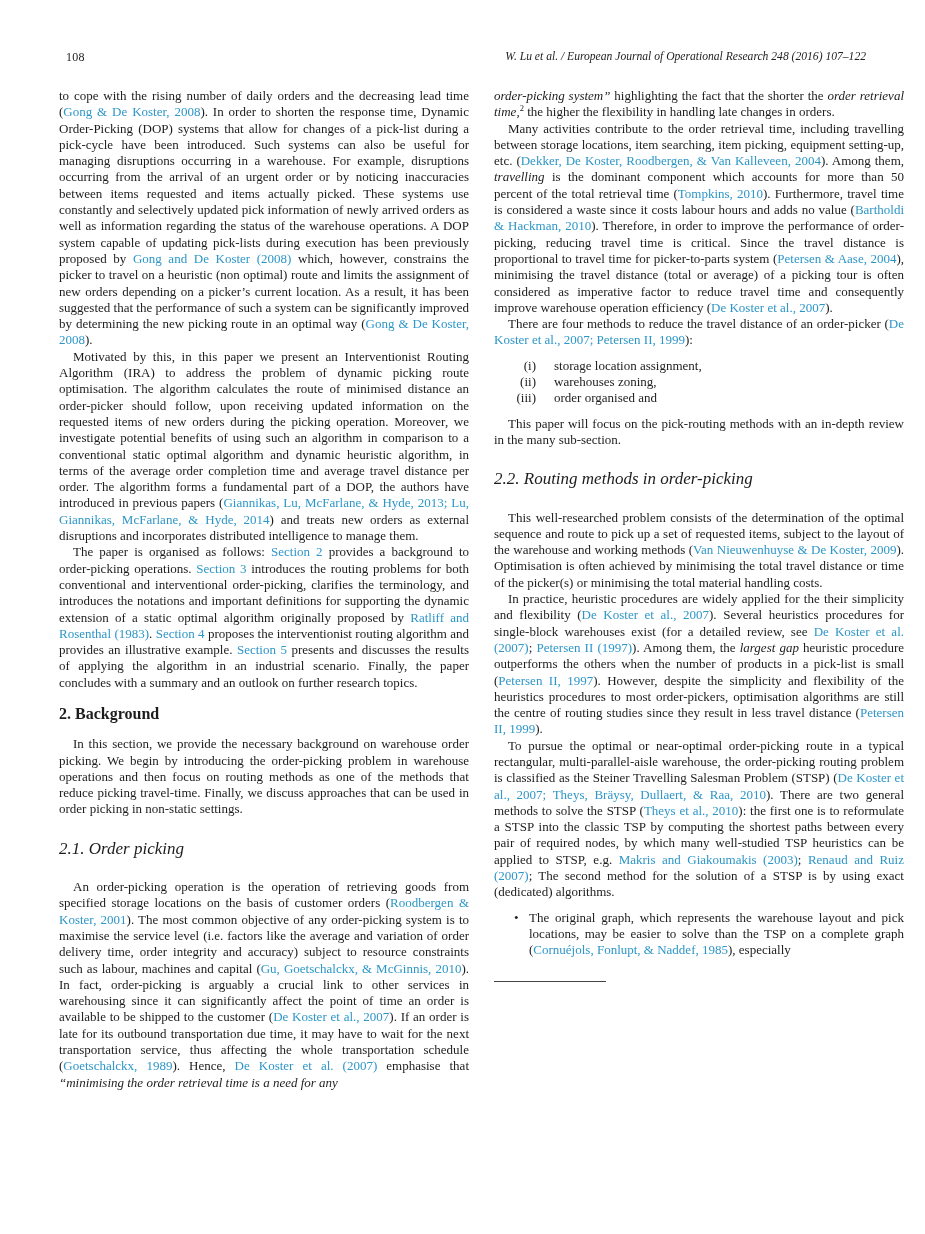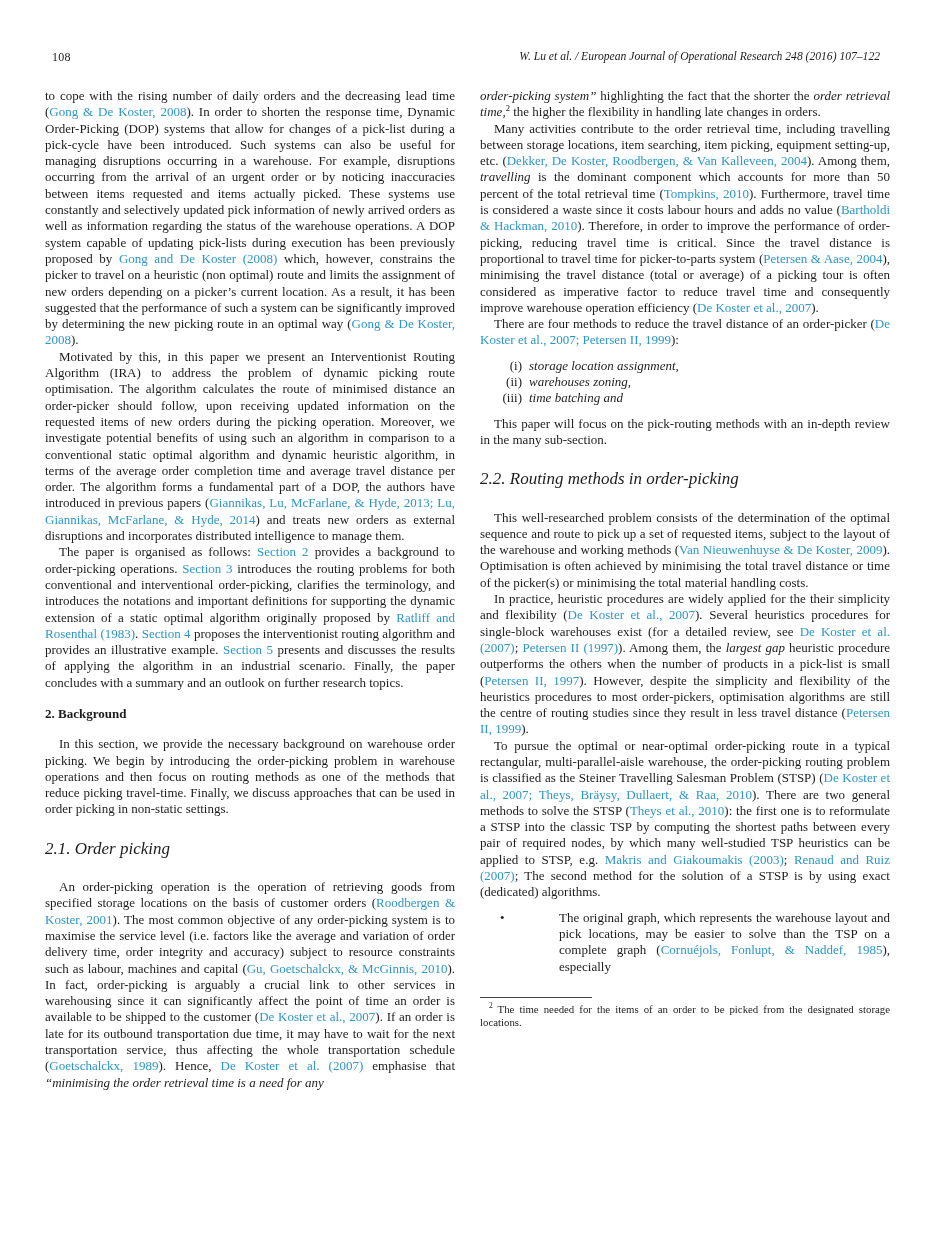--- a/index.html
+++ b/index.html
@@ -5,21 +5,21 @@
   html, body { margin: 0; padding: 0; background: #ffffff; }
   .page {
     position: relative;
     width: 925px;
     height: 1234px;
     background: #ffffff;
     font-family: "Liberation Serif", "DejaVu Serif", serif;
     color: #1c1c1c;
     overflow: hidden;
     box-sizing: border-box;
-    padding: 0 45px;
+    padding: 0 59px;
   }
   .pg-header {
     position: relative;
     height: 20px;
     margin-top: 50px;
     font-size: 12px;
   }
   .pg-num {
     position: absolute;
     left: 7px; top: 0;
@@ -44,39 +44,39 @@
     flex: 0 0 410px;
     font-size: 13px;
     line-height: 16.3px;
   }
   .col p { margin: 0; text-align: justify; }
   .col p.indent { text-indent: 14px; }
   a.cite { color: #2d96c8; text-decoration: none; cursor: pointer; }
   .it { font-style: italic; margin-top: 8px; }
   .sup { vertical-align: super; font-size: 8.5px; line-height: 0; }
   h2.section {
-    font-size: 13px;
+    font-size: 16px;
     font-weight: 700;
     margin: 15px 0 14px 0;
     font-style: normal;
   }
   h3.subsection {
     font-size: 17px;
     font-weight: 400;
     font-style: italic;
     margin: 23px 0 22px 0;
   }
   .num-list { margin: 9px 0 9px 0; }
   .list-row { display: flex; }
   .list-label { width: 42px; text-align: right; flex: 0 0 42px; }
-  .list-text { margin-left: 7px; font-style: italic; }
+  .list-text { margin-left: 18px; }
   .bullet-list { margin: 9px 0 0 0; }
   .bullet-row { display: flex; padding-left: 20px; }
   .bullet-glyph { width: 15px; flex: 0 0 15px; }
-  .bullet-text { text-align: justify; margin-left: 44px; }
+  .bullet-text { text-align: justify; }
   .footnote {
     margin-top: 22px;
   }
   .fn-rule {
     width: 112px;
     border-top: 1px solid #444;
     margin-bottom: 5px;
   }
   .footnote p {
     font-size: 10.8px;
@@ -112,33 +112,32 @@
           <div class="list-row">
             <span class="list-label">(i)</span>
             <span class="list-text">storage location assignment,</span>
           </div>
           <div class="list-row">
             <span class="list-label">(ii)</span>
             <span class="list-text">warehouses zoning,</span>
           </div>
           <div class="list-row">
             <span class="list-label">(iii)</span>
-            <span class="list-text">time batching and</span>
+            <span class="list-text">order organised and</span>
           </div>
         </div>
         <p class="indent"><span>This paper will focus on the pick-routing methods with an in-depth review in the many sub-section.</span></p>
         <h3 class="subsection">2.2. Routing methods in order-picking</h3>
         <p class="indent"><span>This well-researched problem consists of the determination of the optimal sequence and route to pick up a set of requested items, subject to the layout of the warehouse and working methods (</span><a href="#" class="cite">Van Nieuwenhuyse &amp; De Koster, 2009</a><span>). Optimisation is often achieved by minimising the total travel distance or time of the picker(s) or minimising the total material handling costs.</span></p>
         <p class="indent"><span>In practice, heuristic procedures are widely applied for the their simplicity and flexibility (</span><a href="#" class="cite">De Koster et al., 2007</a><span>). Several heuristics procedures for single-block warehouses exist (for a detailed review, see </span><a href="#" class="cite">De Koster et al. (2007)</a><span>; </span><a href="#" class="cite">Petersen II (1997)</a><span>). Among them, the </span><span class="it">largest gap</span><span> heuristic procedure outperforms the others when the number of products in a pick-list is small (</span><a href="#" class="cite">Petersen II, 1997</a><span>). However, despite the simplicity and flexibility of the heuristics procedures to most order-pickers, optimisation algorithms are still the centre of routing studies since they result in less travel distance (</span><a href="#" class="cite">Petersen II, 1999</a><span>).</span></p>
         <p class="indent"><span>To pursue the optimal or near-optimal order-picking route in a typical rectangular, multi-parallel-aisle warehouse, the order-picking routing problem is classified as the Steiner Travelling Salesman Problem (STSP) (</span><a href="#" class="cite">De Koster et al., 2007; Theys, Bräysy, Dullaert, &amp; Raa, 2010</a><span>). There are two general methods to solve the STSP (</span><a href="#" class="cite">Theys et al., 2010</a><span>): the first one is to reformulate a STSP into the classic TSP by computing the shortest paths between every pair of required nodes, by which many well-studied TSP heuristics can be applied to STSP, e.g. </span><a href="#" class="cite">Makris and Giakoumakis (2003)</a><span>; </span><a href="#" class="cite">Renaud and Ruiz (2007)</a><span>; The second method for the solution of a STSP is by using exact (dedicated) algorithms.</span></p>
         <div class="bullet-list">
           <div class="bullet-row">
             <span class="bullet-glyph">•</span>
             <span class="bullet-text"><span>The original graph, which represents the warehouse layout and pick locations, may be easier to solve than the TSP on a complete graph (</span><a href="#" class="cite">Cornuéjols, Fonlupt, &amp; Naddef, 1985</a><span>), especially</span></span>
           </div>
         </div>
         <div class="footnote">
           <div class="fn-rule"></div>
-          <p><span class="fn-marker">2</span><span> The time needed for the items of an order to be picked from the designated storage locations.</span></p>
         </div>
       </div>
   </div>
 </div>
 
 </body></html>

